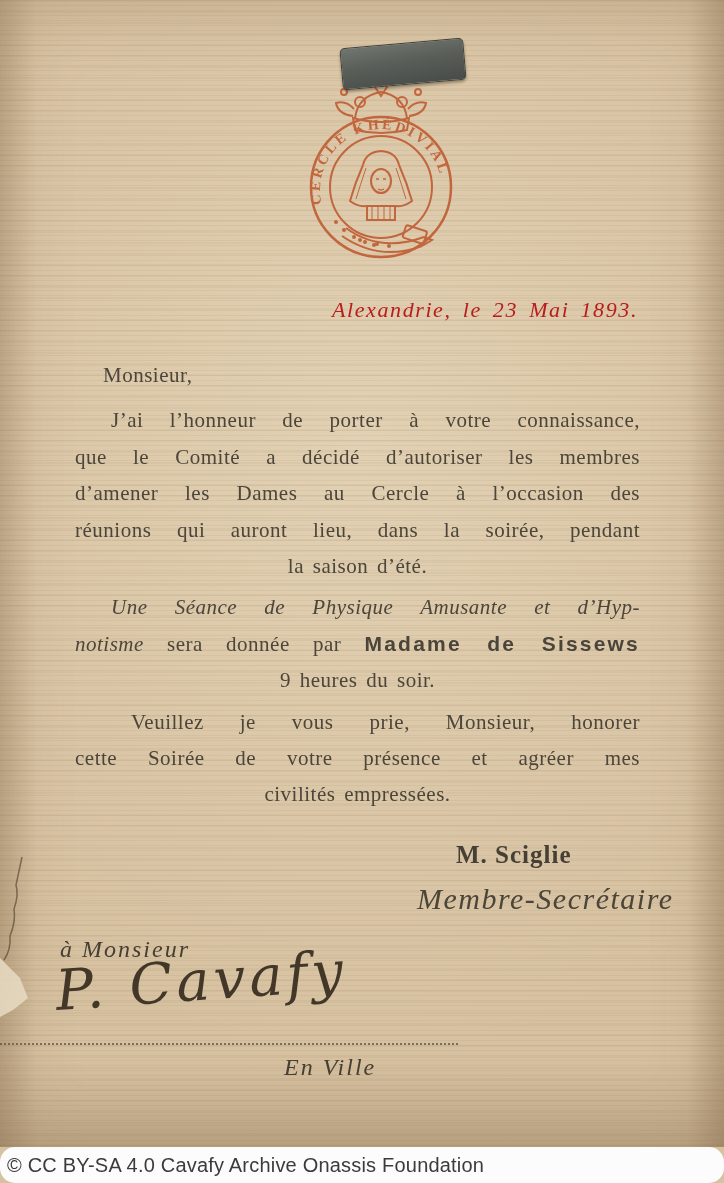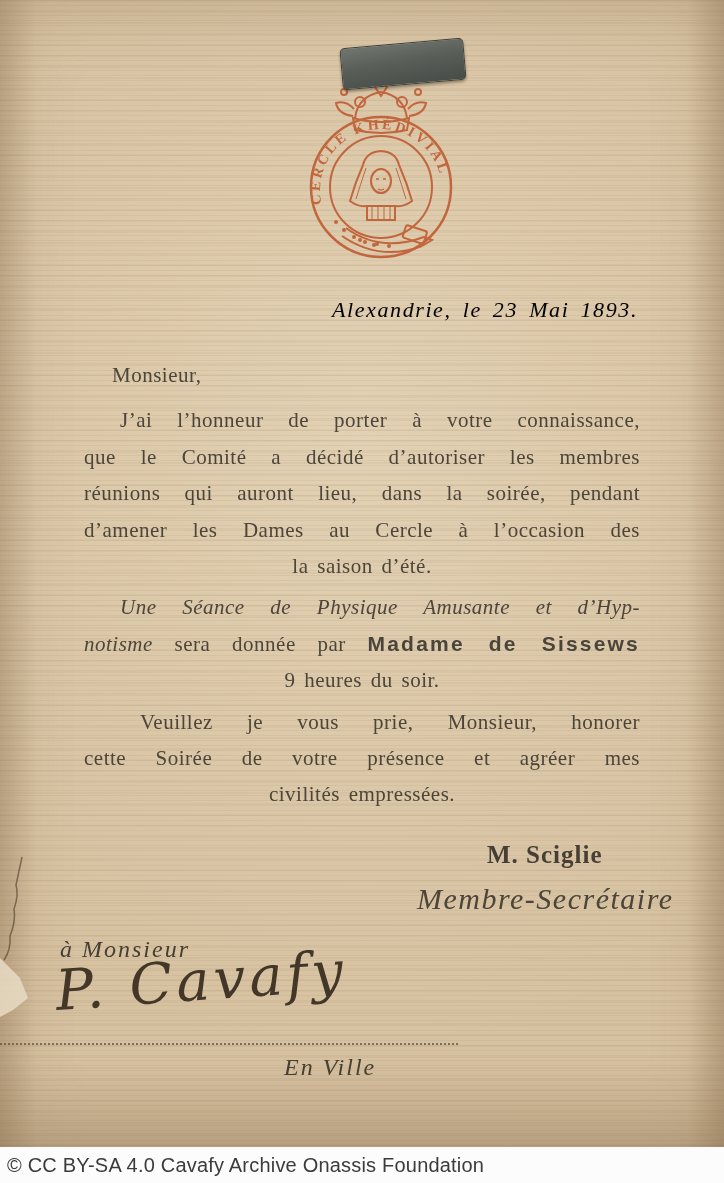--- a/index.html
+++ b/index.html
@@ -24,37 +24,37 @@
     position:absolute;left:341px;top:43px;width:122px;height:40px;
     background:linear-gradient(175deg,#70756f 0%,#595e59 45%,#474c48 100%);
     border:1px solid #3c403c;border-radius:5px;
     transform:rotate(-5deg);
     box-shadow:0 2px 3px rgba(60,40,20,0.45);
   }
   
   .emblem{position:absolute;left:300px;top:68px;width:162px;height:196px;}
   .dateline{
     position:absolute;right:86px;top:297px;
-    font-style:italic;font-size:22px;letter-spacing:1.6px;word-spacing:4px;color:#000000;
+    font-style:italic;font-size:22px;letter-spacing:1.6px;word-spacing:4px;color:#b91c1c;
   }
   .body{
-    position:absolute;left:84px;right:84px;top:357px;
+    position:absolute;left:75px;right:84px;top:357px;
     font-size:21px;line-height:36.4px;letter-spacing:0.5px;word-spacing:3px;color:#4c453a;
   }
   .sal{padding-left:28px;margin-bottom:9px;}
   .line{white-space:nowrap;text-align:center;}
   .just{text-align:justify;text-align-last:justify;white-space:normal;}
   .ind{padding-left:36px;}
   .ind2{padding-left:56px;}
   .para{margin-top:5px;}
   .it{font-style:italic;}
   .wide{font-family:Liberation Sans, sans-serif;font-weight:bold;letter-spacing:2.2px;font-size:21px;color:#4a443a;}
   .sig-name{
     position:absolute;left:456px;top:841px;
-    font-weight:bold;font-size:25px;letter-spacing:1px;color:#453f35;margin-left:31px;
+    font-weight:bold;font-size:25px;letter-spacing:1px;color:#453f35;
   }
   .sig-title{
     position:absolute;left:417px;top:882px;
     font-style:italic;font-size:30px;letter-spacing:1.5px;color:#4c453a;
   }
   .addr-to{
     position:absolute;left:60px;top:936px;
     font-style:italic;font-size:24px;letter-spacing:2px;color:#463f33;
   }
   .script-name{
@@ -71,21 +71,21 @@
     position:absolute;left:284px;top:1054px;
     font-style:italic;font-size:24px;letter-spacing:2px;color:#463f33;
   }
   
   .tear{position:absolute;left:0;top:840px;width:60px;height:180px;}
   
   .footer{
     position:absolute;left:0;bottom:0;width:100%;height:36px;background:#fcfcfc;
     display:flex;align-items:center;box-sizing:border-box;padding-left:7px;
     font-family:"Liberation Sans",sans-serif;font-size:20px;font-weight:500;
-    color:#3b3b3b;letter-spacing:0.2px;
+    color:#3b3b3b;letter-spacing:0.2px;border-radius:15px;
   }
 </style>
 </head>
 <body>
 
 <div class="stage">
   <div class="paper"></div>
 
   <svg class="emblem" viewBox="0 0 162 196" aria-hidden="true">
     <g stroke="#c2663e" fill="none" stroke-width="2">
@@ -142,22 +142,22 @@
   <div class="tape"></div>
 
   <div class="dateline">Alexandrie, le 23 Mai 1893.</div>
 
   <div class="body">
     <div class="sal">Monsieur,</div>
 
     <div class="para">
       <div class="line just ind">J’ai l’honneur de porter à votre connaissance,</div>
       <div class="line just">que le Comité a décidé d’autoriser les membres</div>
+      <div class="line just">d’amener les Dames au Cercle à l’occasion des</div>
       <div class="line just">réunions qui auront lieu, dans la soirée, pendant</div>
-      <div class="line just">d’amener les Dames au Cercle à l’occasion des</div>
       <div class="line">la saison d’été.</div>
     </div>
 
     <div class="para">
       <div class="line just ind it">Une Séance de Physique Amusante et d’Hyp-</div>
       <div class="line just">
         <span class="it">notisme</span>
         <span>sera donnée par</span>
         <span class="wide">Madame de Sissews</span>
       </div>

